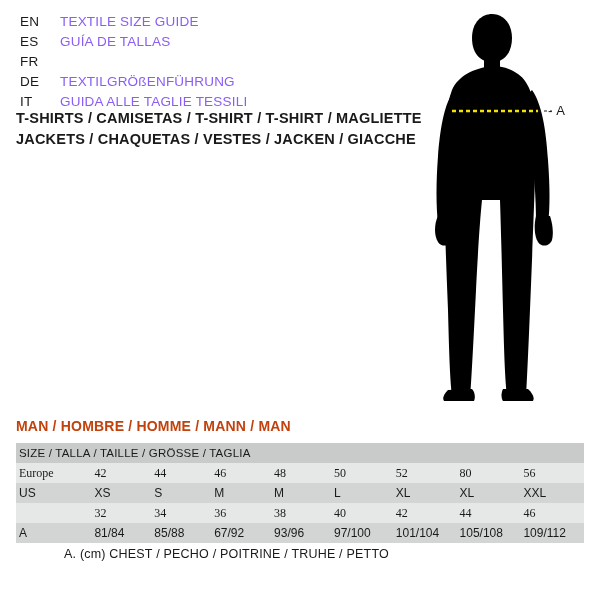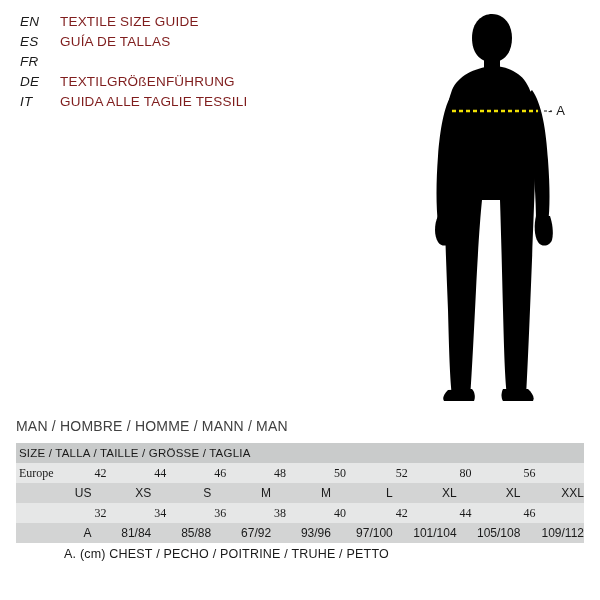--- a/index.html
+++ b/index.html
@@ -32,24 +32,23 @@
     display: flex;
     align-items: baseline;
     height: 20px;
     font-size: 13.5px;
     letter-spacing: 0.2px;
   }
   .lang-code {
     width: 40px;
     flex: 0 0 40px;
     color: #1a1a1a;
-    font-style: italic;
   }
   .lang-text {
-    color: #7f1d1d;
+    color: #8b5cf6;
   }
 
   
   .cat-block {
     position: absolute;
     left: 16px;
     top: 108px;
     width: 420px;
   }
   .cat-line {
@@ -78,23 +77,23 @@
     color: #1a1a1a;
     letter-spacing: 0.5px;
   }
 
   
   .man-heading {
     position: absolute;
     left: 16px;
     top: 418px;
     font-size: 14px;
-    font-weight: normal;
-    letter-spacing: 0.2px;
-    color: #404040;
+    font-weight: bold;
+    letter-spacing: 0.2px;
+    color: #c2410c;
   }
 
   
   table.size-table {
     position: absolute;
     left: 16px;
     top: 443px;
     width: 568px;
     border-collapse: collapse;
     font-size: 12px;
@@ -105,21 +104,21 @@
     vertical-align: middle;
     color: #1a1a1a;
     margin-top: 28px;
   }
   .row-head td {
     background: #c9cbcb;
     font-size: 11.5px;
     letter-spacing: 0.2px;
   }
   .row-light td { background: #e6e7e7; font-family: Liberation Serif, serif; }
-  .row-dark td  { background: #d3d4d4; text-align: right; }
+  .row-dark td  { background: #d3d4d4; }
 
   .col-label { width: 88px; padding-left: 3px !important; }
   .cell { width: 68px; text-align: left; padding-left: 3px !important; }
 
   
   .footnote {
     position: absolute;
     left: 16px;
     top: 547px;
     font-size: 12.5px;
@@ -148,20 +147,24 @@
     <div class="lang-row">
       <span class="lang-code">DE</span>
       <span class="lang-text">TEXTILGRÖßENFÜHRUNG</span>
     </div>
     <div class="lang-row">
       <span class="lang-code">IT</span>
       <span class="lang-text">GUIDA ALLE TAGLIE TESSILI</span>
     </div>
   </div>
 
+  <div class="cat-block">
+    <div class="cat-line">T-SHIRTS / CAMISETAS / T-SHIRT / T-SHIRT / MAGLIETTE</div>
+    <div class="cat-line">JACKETS / CHAQUETAS / VESTES / JACKEN / GIACCHE</div>
+  </div>
 
   <div class="figure-wrap">
     <svg width="200" height="400" viewBox="0 0 200 400" xmlns="http://www.w3.org/2000/svg" aria-hidden="true">
       <g fill="#000000">
 
         <path d="M72 28 C72 12 82 4 92 4 C102 4 112 12 112 28 C112 42 105 52 92 52 C79 52 72 42 72 28 Z"></path>
 
         <path d="M84 48 h16 v14 h-16 z"></path>
 
         <path d="M92 56

